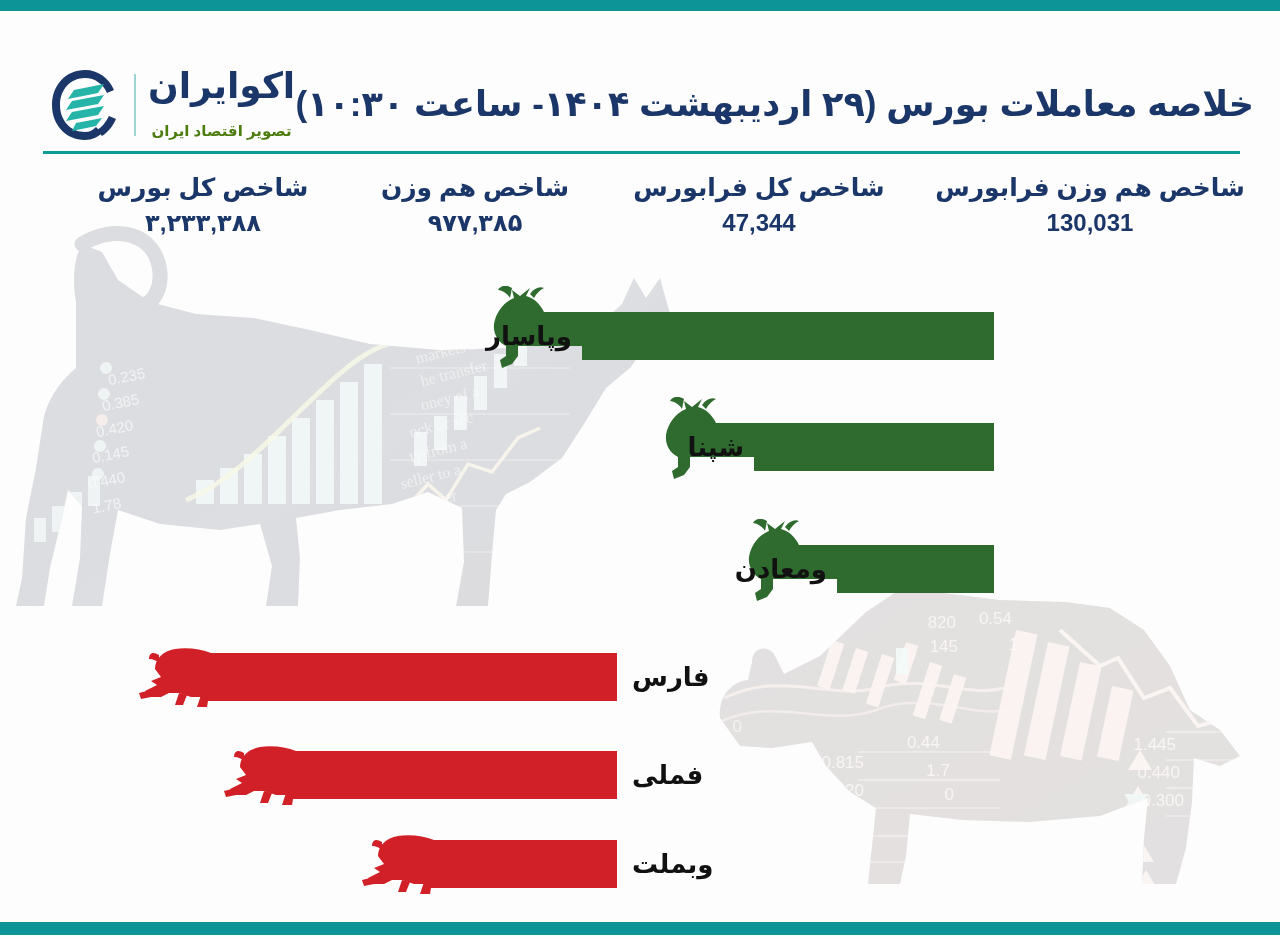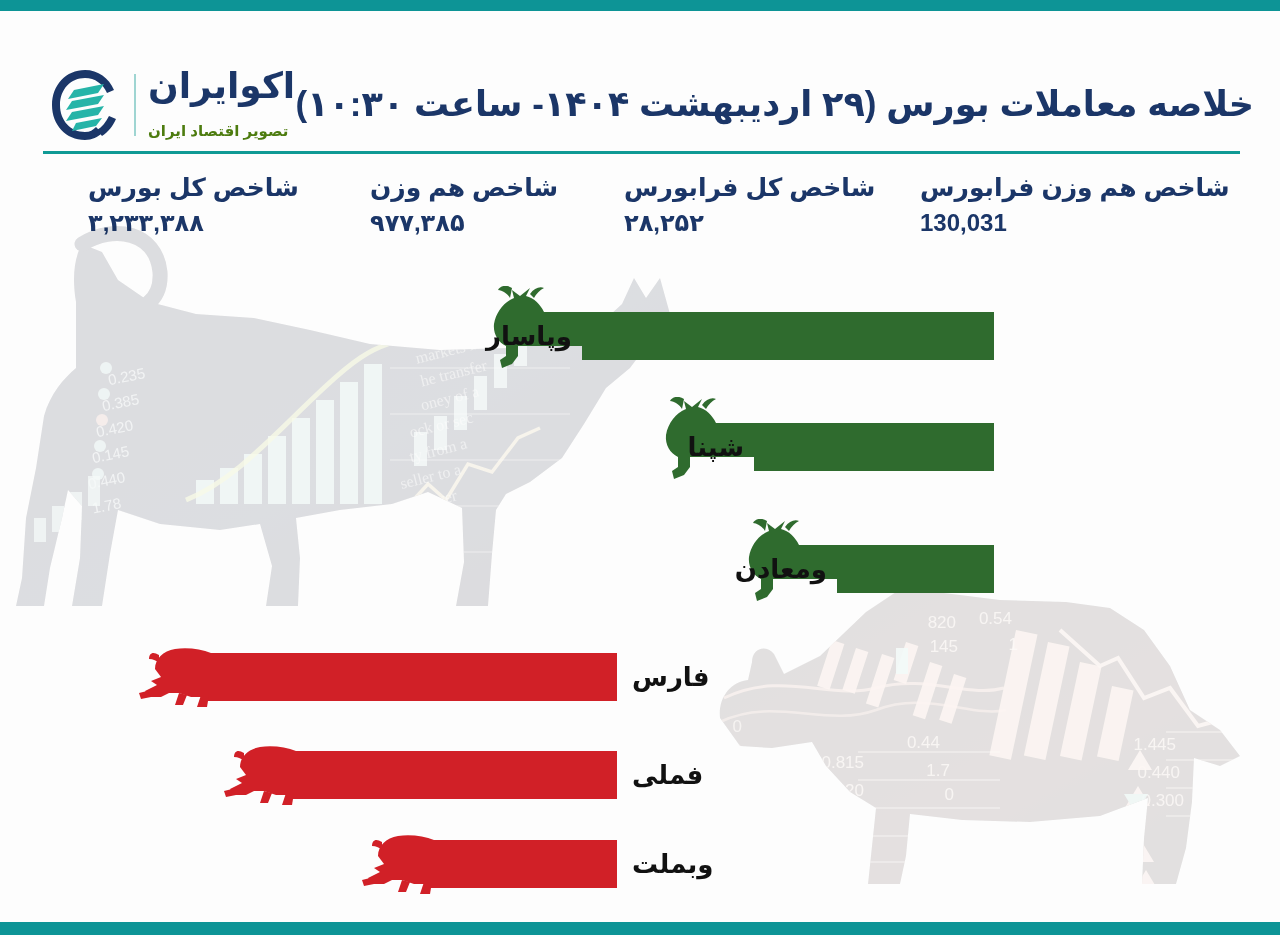--- a/index.html
+++ b/index.html
@@ -23,27 +23,27 @@
     font-size:35px;font-weight:bold;color:#1b3668;
     white-space:nowrap;letter-spacing:-0.3px;
     direction:rtl;
     margin-top:28px;
   }
 
   
   .logo{position:absolute;left:46px;top:44px;width:290px;height:86px;display:flex;align-items:center;direction:ltr;}
   .logo-mark{width:78px;height:78px;flex:0 0 78px;position:relative;}
   .logo-divider{width:2px;height:62px;background:#9fd5d2;margin:0 12px 0 10px;flex:0 0 2px;}
-  .logo-words{display:flex;flex-direction:column;align-items:flex-start;justify-content:center;}
+  .logo-words{display:flex;flex-direction:column;align-items:center;justify-content:center;}
   .logo-name{font-size:36px;font-weight:bold;color:#1b3668;line-height:1.05;direction:rtl;letter-spacing:1px;}
   .logo-tag{font-size:15px;color:#4d7c0f;line-height:1.6;direction:rtl;margin-top:14px;letter-spacing:1px;font-weight:bold;}
 
   
   .indices{position:absolute;left:0;top:172px;width:1280px;height:96px;}
-  .index-cell{position:absolute;text-align:left;color:#1b3668;direction:rtl;}
+  .index-cell{position:absolute;text-align:center;color:#1b3668;direction:rtl;}
   .index-label{font-size:25px;font-weight:bold;line-height:1.25;white-space:nowrap;}
   .index-value{font-size:24px;font-weight:bold;line-height:1.3;margin-top:4px;white-space:nowrap;}
   #idx0{right:962px;width:230px;}
   #idx1{right:700px;width:210px;}
   #idx2{right:386px;width:270px;}
   #idx3{right:20px;width:340px;}
 
   
   .art{position:absolute;pointer-events:none;}
   .art svg{display:block;}
@@ -112,21 +112,21 @@
       <div class="index-value">۳,۲۳۳,۳۸۸</div>
     </div>
 
     <div class="index-cell" id="idx1">
       <div class="index-label">شاخص هم وزن</div>
       <div class="index-value">۹۷۷,۳۸۵</div>
     </div>
 
     <div class="index-cell" id="idx2">
       <div class="index-label">شاخص کل فرابورس</div>
-      <div class="index-value">۲۸,۲۵۲</div>
+      <div class="index-value">47,344</div>
     </div>
 
     <div class="index-cell" id="idx3">
       <div class="index-label">شاخص هم وزن فرابورس</div>
       <div class="index-value">130,031</div>
     </div>
   </div>
 
   <div class="art bull-art">
     <svg viewBox="0 0 700 400" width="700" height="400" aria-hidden="true">

